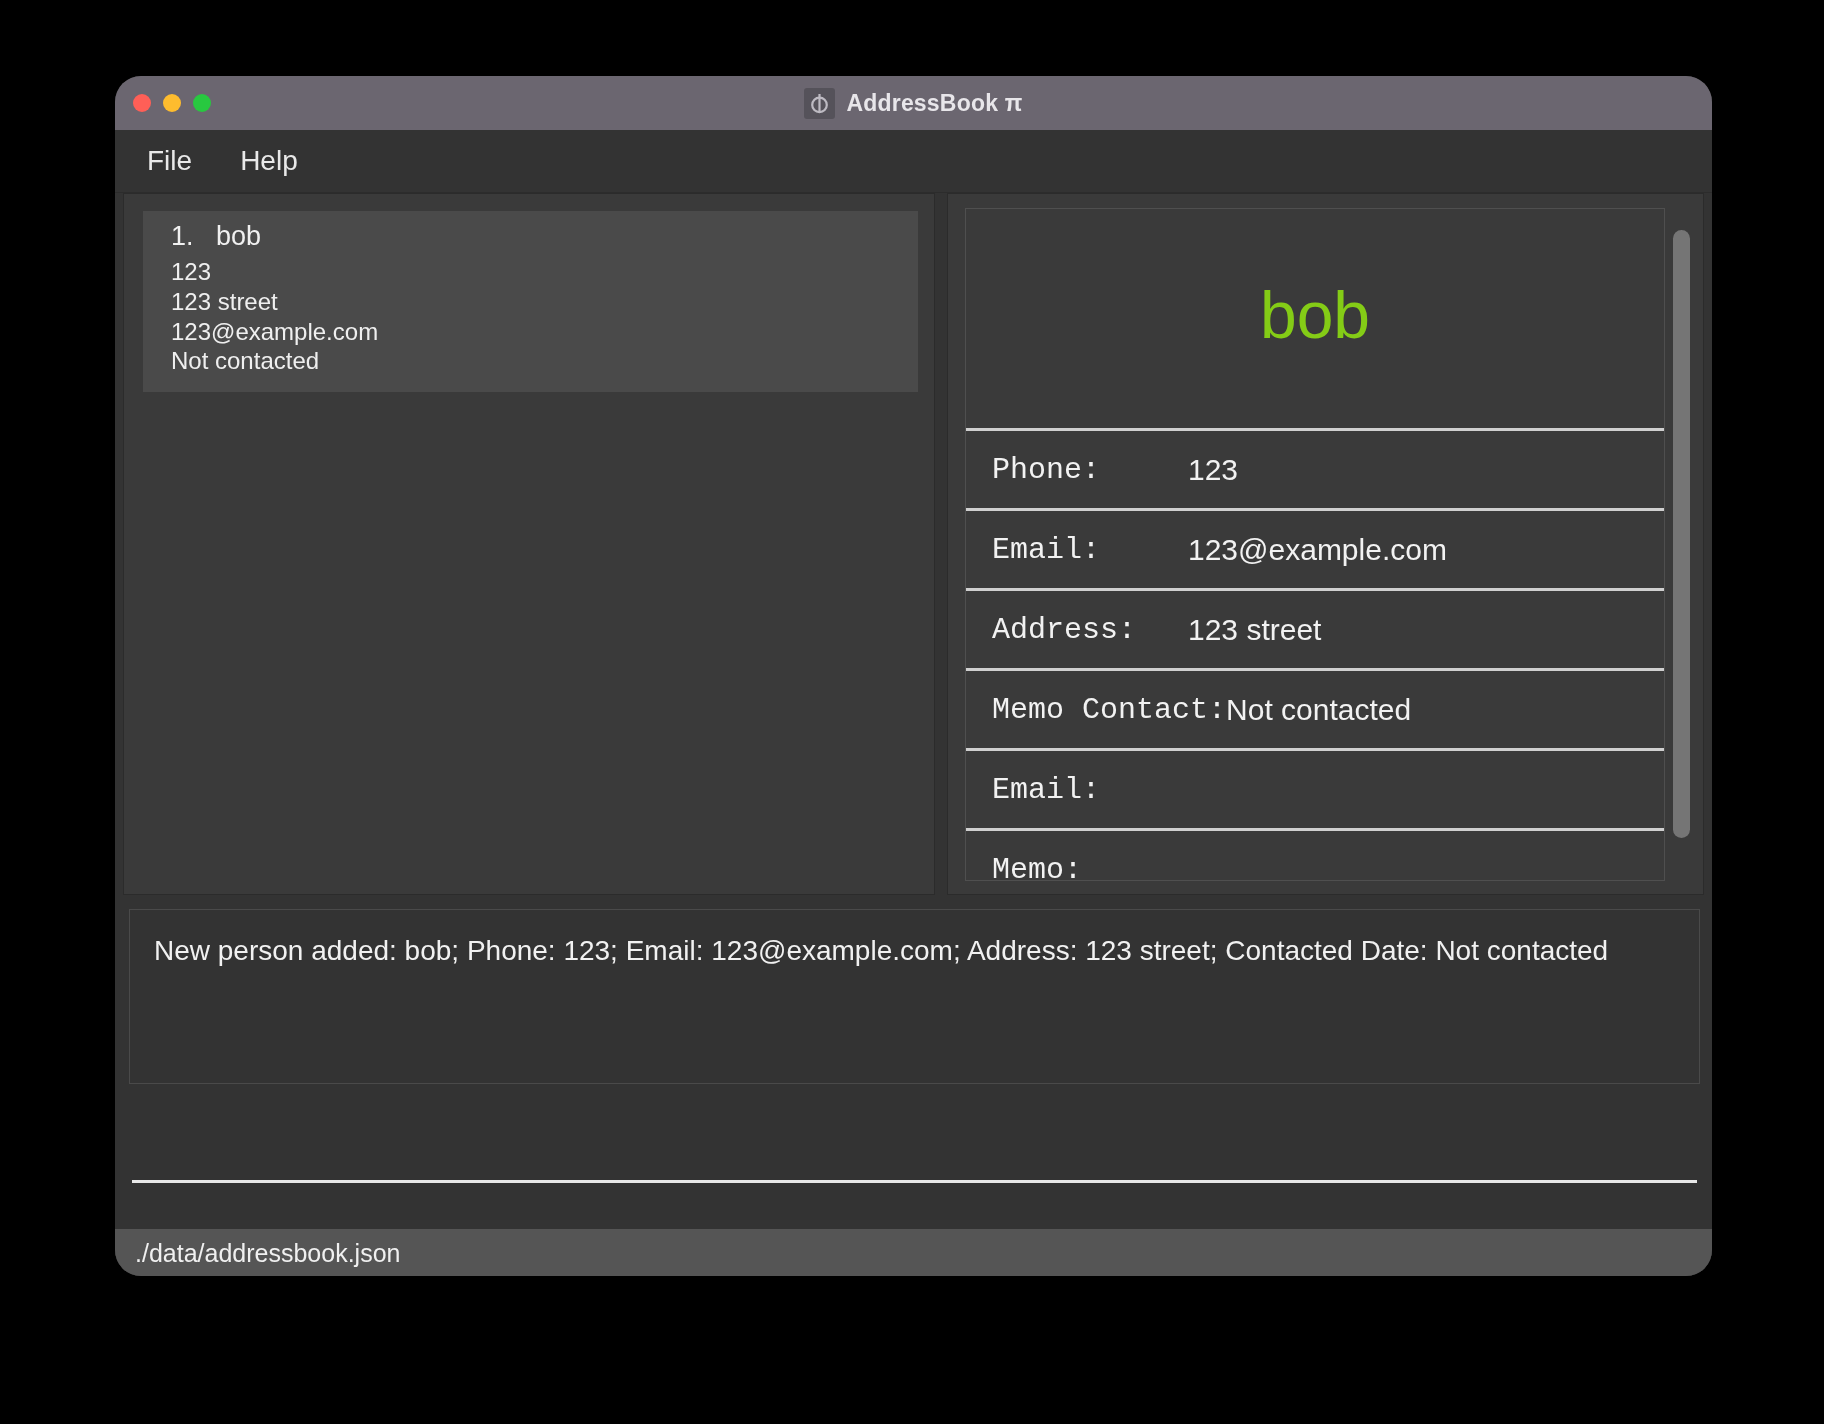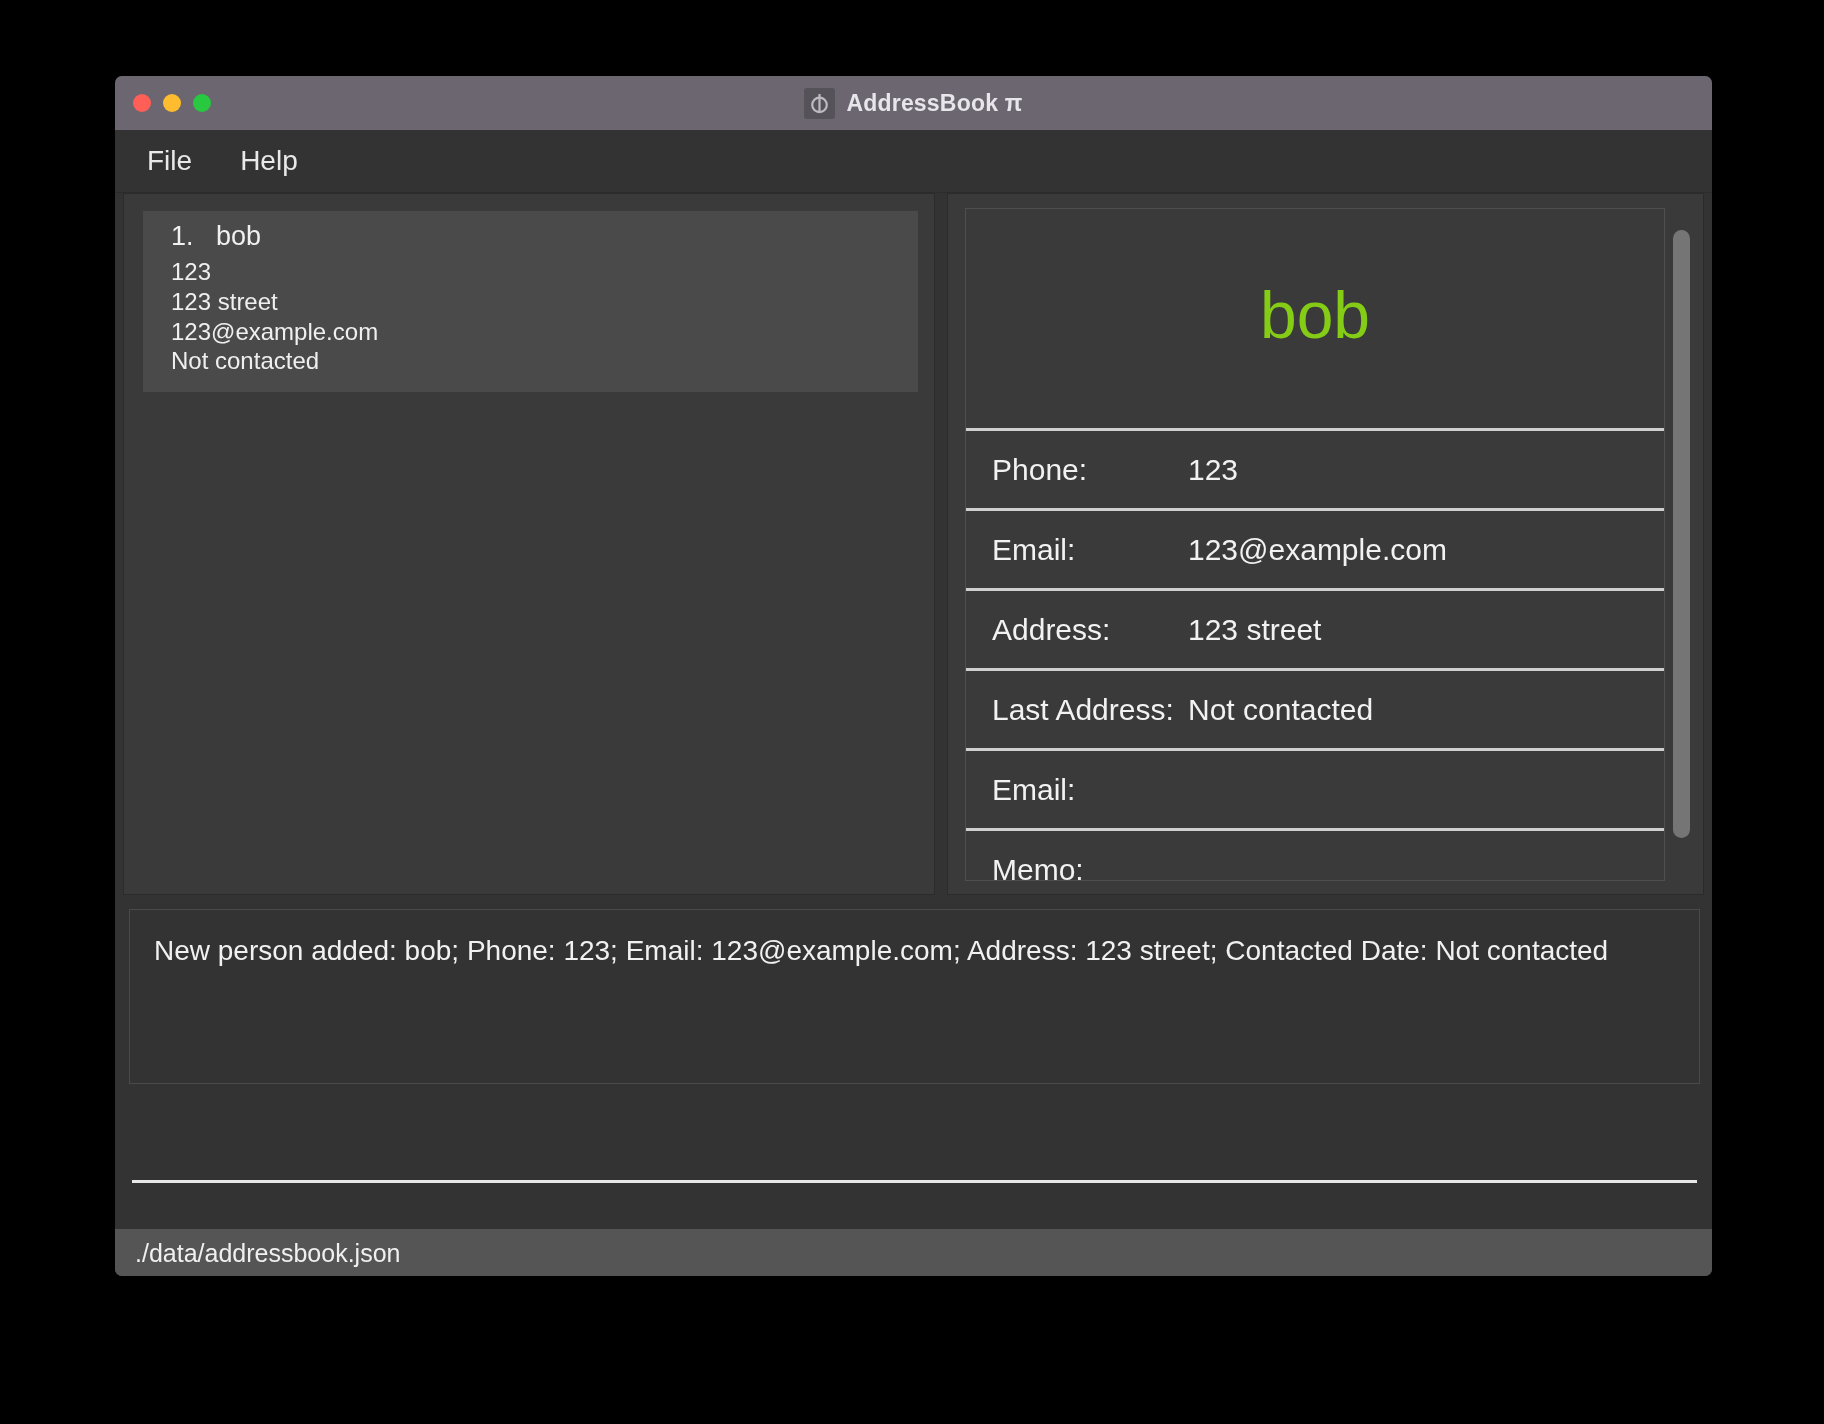--- a/index.html
+++ b/index.html
@@ -11,21 +11,21 @@
     overflow: hidden;
     font-family: "Liberation Sans", sans-serif;
   }
 
   #app-window {
     position: absolute;
     left: 115px;
     top: 76px;
     width: 1597px;
     height: 1200px;
-    border-radius: 7px;
+    border-radius: 26px;
     overflow: hidden;
     background: #333333;
     box-shadow: 0 8px 34px rgba(0,0,0,0.65);
   }
 
   
   #title-bar {
     position: relative;
     height: 54px;
     background: #6b6670;
@@ -168,20 +168,21 @@
     height: 80px;
     display: flex;
     align-items: center;
     padding-left: 26px;
     box-sizing: border-box;
   }
   .detail-label {
     color: #f2f2f2;
     font-size: 30px;
     min-width: 196px;
+    font-family: Liberation Mono, monospace;
   }
   .detail-value {
     color: #f2f2f2;
     font-size: 30px;
   }
 
   
   #detail-scrollbar {
     width: 17px;
     margin-left: 8px;
@@ -309,21 +310,21 @@
             <div class="detail-label">Email:</div>
             <div class="detail-value">123@example.com</div>
           </div>
 
           <div class="detail-row">
             <div class="detail-label">Address:</div>
             <div class="detail-value">123 street</div>
           </div>
 
           <div class="detail-row">
-            <div class="detail-label">Last Address:</div>
+            <div class="detail-label">Memo Contact:</div>
             <div class="detail-value">Not contacted</div>
           </div>
 
           <div class="detail-row">
             <div class="detail-label">Email:</div>
             <div class="detail-value"></div>
           </div>
 
           <div class="detail-row">
             <div class="detail-label">Memo:</div>

